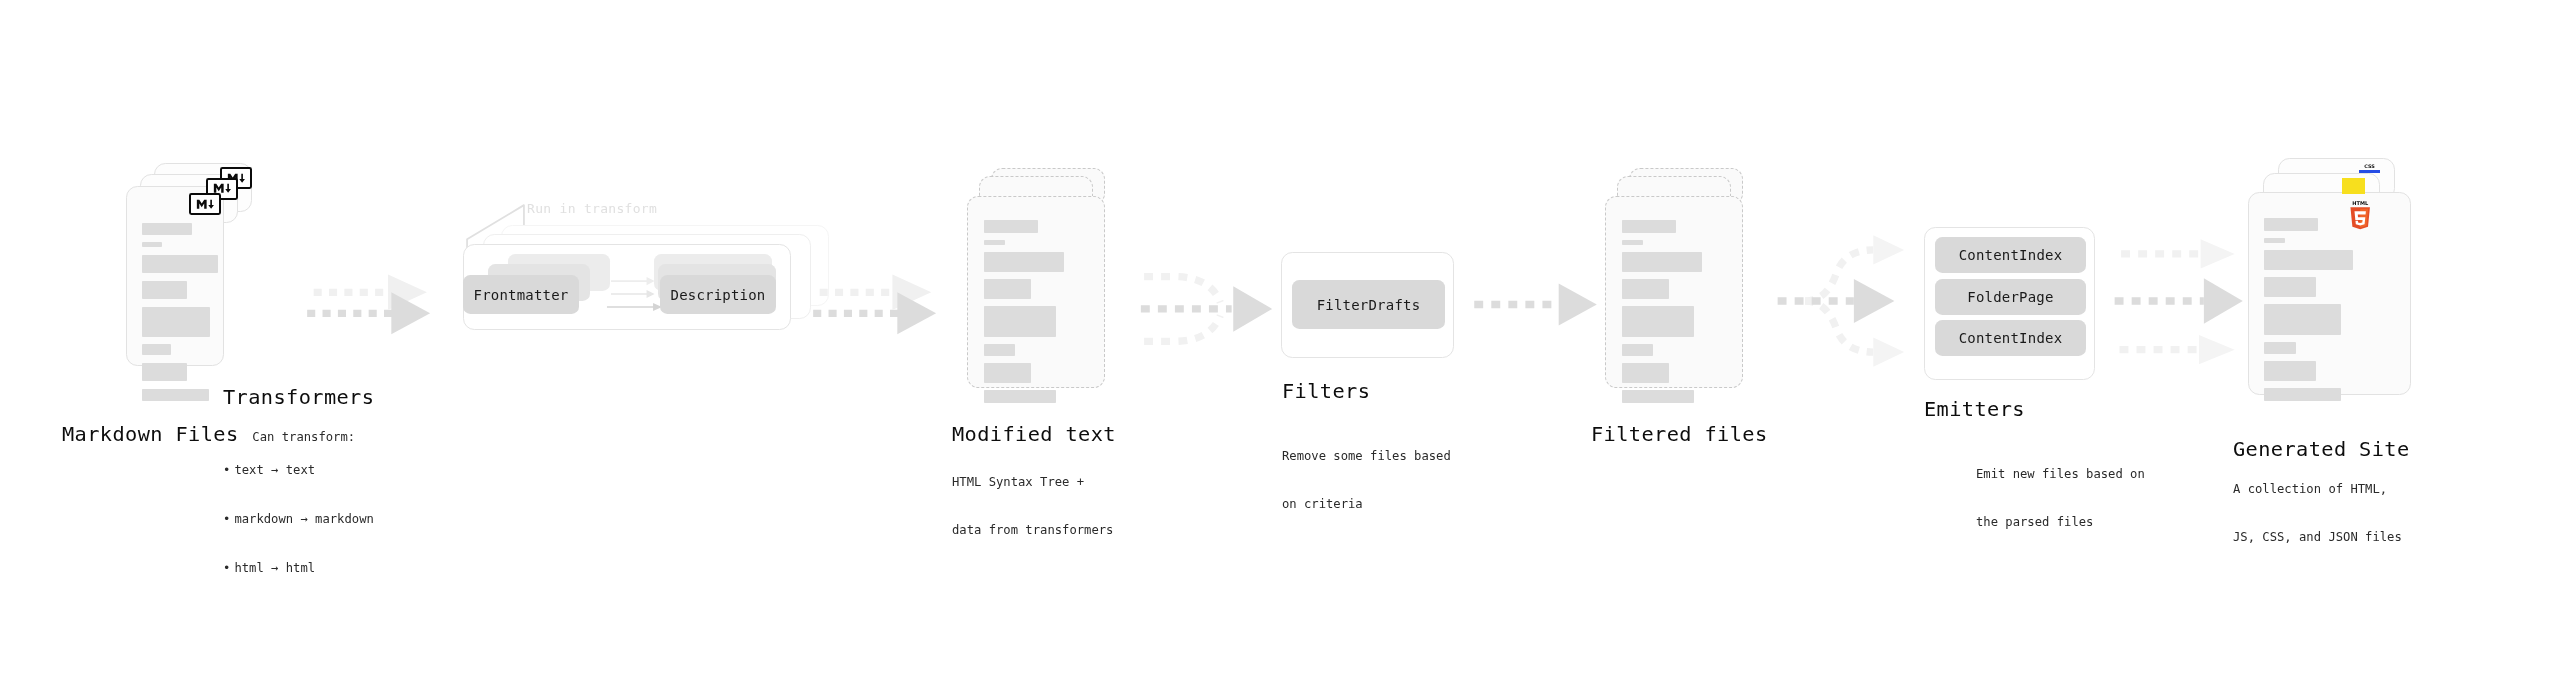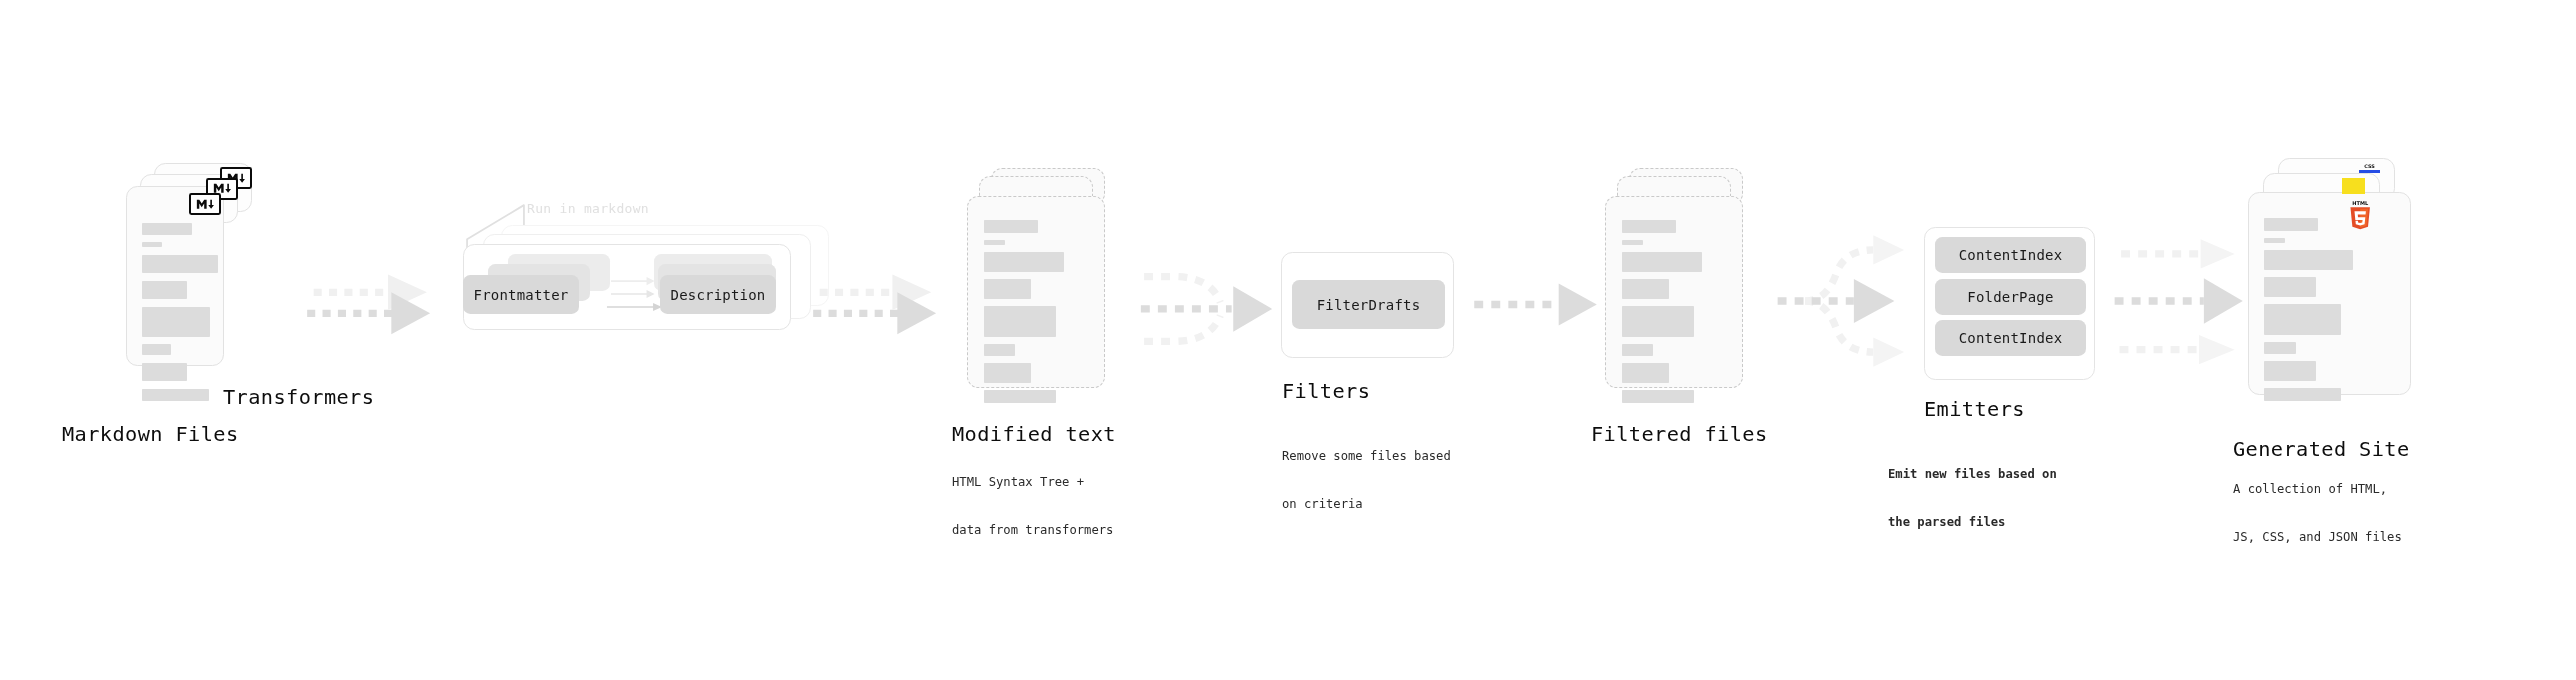--- a/index.html
+++ b/index.html
@@ -182,21 +182,21 @@
       <line x1="8" y1="30" x2="110" y2="30" stroke="#f0f0f0"></line>
       <line x1="0" y1="56" x2="110" y2="56" stroke="#dcdcdc"></line>
     </g>
     <polygon points="100,8 148,30 100,52" fill="#f0f0f0"></polygon>
     <polygon points="104,30 152,56 104,82" fill="#dcdcdc"></polygon>
   </svg>
 
   <svg class="ovl" style="left:462px; top:197px; width:106px; height:65px;" viewBox="0 0 130 80">
     <path d="M6 76 L6 52 L76 10 L76 42" fill="none" stroke="#e0e0e0" stroke-width="2.2" stroke-linejoin="round"></path>
   </svg>
-  <div class="parallel-label" style="left:527px; top:201px;">Run in markdown</div>
+  <div class="parallel-label" style="left:527px; top:201px;">Run in transform</div>
 
   <div class="group-box ghost3" style="left:501px; top:225px; width:328px; height:81px;"></div>
   <div class="group-box ghost2" style="left:483px; top:234px; width:328px; height:85px;"></div>
   <div class="group-box" style="left:463px; top:244px; width:328px; height:86px;"></div>
 
   <div class="pill ghost-b" style="left:508px; top:254px; width:102px; height:37px;"></div>
   <div class="pill ghost-b" style="left:654px; top:254px; width:118px; height:37px;"></div>
   <div class="pill ghost-a" style="left:488px; top:264px; width:102px; height:37px;"></div>
   <div class="pill ghost-a" style="left:658px; top:264px; width:118px; height:37px;"></div>
 
@@ -208,20 +208,26 @@
       <polygon points="44,17 54,22 44,27" fill="#e6e6e6"></polygon>
       <line x1="-5" y1="38" x2="54" y2="38" stroke="#d4d4d4"></line>
       <polygon points="52,33 63,38 52,43" fill="#d4d4d4"></polygon>
     </g>
   </svg>
 
   <div class="pill" style="left:463px; top:275px; width:116px; height:39px;">Frontmatter</div>
   <div class="pill" style="left:660px; top:275px; width:116px; height:39px;text-align:center;">Description</div>
 
   <div class="title" style="left:223px; top:385px;">Transformers</div>
+  <div class="caption" style="left:223px; top:413px;">
+    <span>Can transform:</span>
+    <span class="b-item"><span class="bullet">•</span><span>text → text</span></span>
+    <span class="b-item"><span class="bullet">•</span><span>markdown → markdown</span></span>
+    <span class="b-item"><span class="bullet">•</span><span>html → html</span></span>
+  </div>
 
   <svg class="ovl" style="left:813px; top:268px; width:150px; height:89px;" viewBox="0 0 185 110">
     <g stroke-dasharray="10 9" stroke-width="9" fill="none">
       <line x1="8" y1="30" x2="108" y2="30" stroke="#f0f0f0"></line>
       <line x1="0" y1="56" x2="110" y2="56" stroke="#dcdcdc"></line>
     </g>
     <polygon points="98,8 146,30 98,52" fill="#f0f0f0"></polygon>
     <polygon points="104,30 152,56 104,82" fill="#dcdcdc"></polygon>
   </svg>
 
@@ -296,21 +302,21 @@
     <polygon points="120,130 158,148 120,166" fill="#f4f4f4"></polygon>
     <line x1="2" y1="85" x2="96" y2="85" stroke="#dcdcdc" stroke-width="9" stroke-dasharray="11 10"></line>
     <polygon points="96,58 146,85 96,112" fill="#dcdcdc"></polygon>
   </svg>
 
   <div class="group-box" style="left:1924px; top:227px; width:171px; height:153px;"></div>
   <div class="pill" style="left:1935px; top:237px; width:151px; height:36px;">ContentIndex</div>
   <div class="pill" style="left:1935px; top:279px; width:151px; height:36px;">FolderPage</div>
   <div class="pill" style="left:1935px; top:320px; width:151px; height:36px;">ContentIndex</div>
   <div class="title" style="left:1924px; top:397px;">Emitters</div>
-  <div class="caption" style="left:1888px; top:433px;font-weight:bold;">
+  <div class="caption" style="left:1976px; top:433px;">
     <span class="b-item">Emit new files based on</span>
     <span class="b-item">the parsed files</span>
   </div>
 
   <svg class="ovl" style="left:2113px; top:236px; width:146px; height:130px;" viewBox="0 0 180 160">
     <g stroke-width="9" stroke-dasharray="11 10">
       <line x1="10" y1="22" x2="108" y2="22" stroke="#f1f1f1"></line>
       <line x1="2" y1="80" x2="112" y2="80" stroke="#dcdcdc"></line>
       <line x1="8" y1="140" x2="108" y2="140" stroke="#f1f1f1"></line>
     </g>

